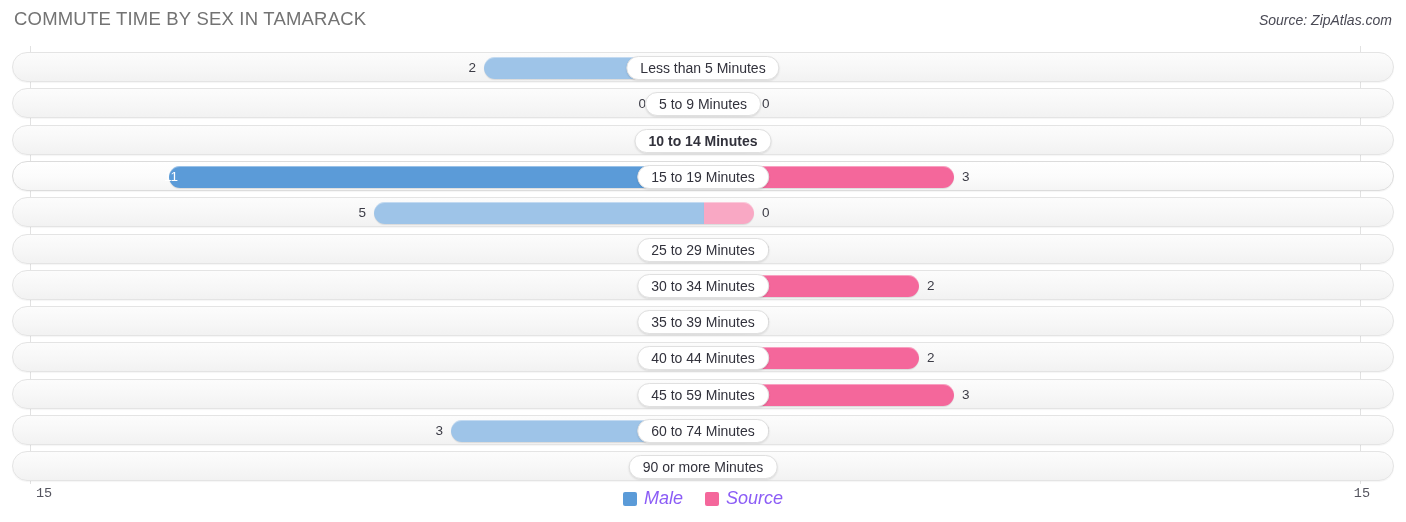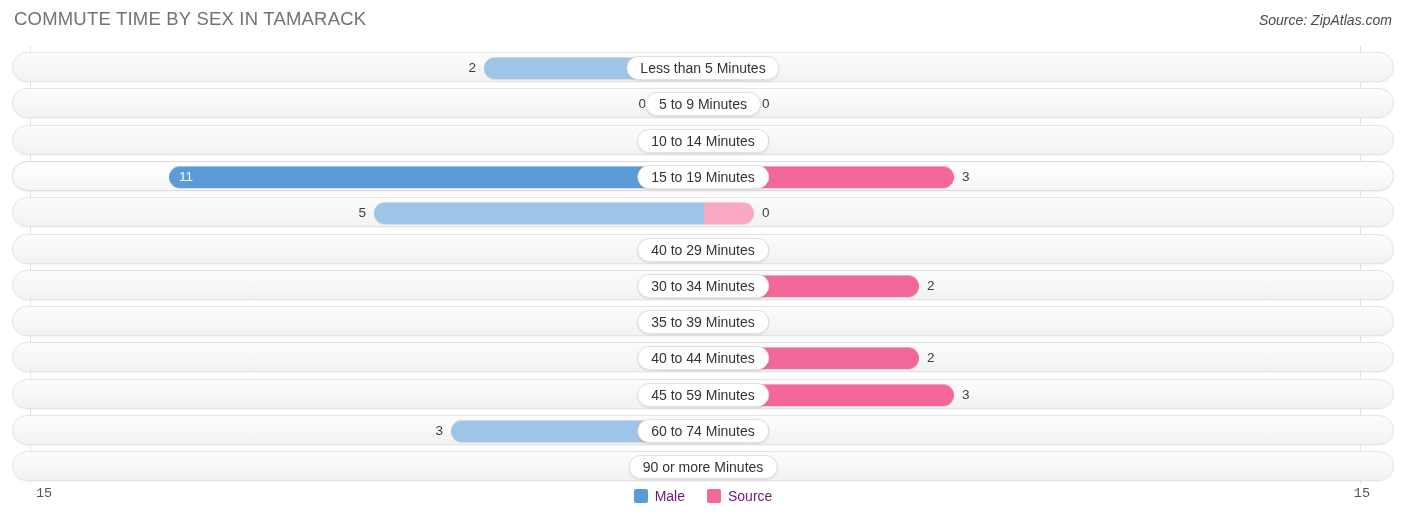--- a/index.html
+++ b/index.html
@@ -95,21 +95,21 @@
   }
   .axis-left  { left: 36px; }
   .axis-right { right: 36px; }
 
   .legend {
     position: absolute; left: 0; right: 0; top: 4px;
     display: flex; justify-content: center; align-items: center; gap: 22px;
   }
   .legend-item { display: flex; align-items: center; gap: 7px; }
   .legend-swatch { width: 14px; height: 14px; border-radius: 2px; display: inline-block; }
-  .legend-text { font-size: 14px; color: #701a75; }
+  .legend-text { font-size: 18px; color: #8b5cf6; font-style: italic; }
 </style>
 </head>
 <body>
 
 <div class="page">
 
   <div class="header">
     <div class="chart-title">COMMUTE TIME BY SEX IN TAMARACK</div>
     <div class="source-note">Source: ZipAtlas.com</div>
   </div>
@@ -124,46 +124,46 @@
         <div class="val val-female" style="left: 749px; width: 40px;">0</div>
         <div class="cat-pill">Less than 5 Minutes</div>
       </div>
       <div class="row" style="top: 42.3px;">
         <div class="bar bar-male" style="width: 50px; left: 641px;"></div>
         <div class="bar bar-female" style="width: 50px; left: 691px;"></div>
         <div class="val val-male" style="left: 593px; width: 40px;">0</div>
         <div class="val val-female" style="left: 749px; width: 40px;">0</div>
         <div class="cat-pill">5 to 9 Minutes</div>
       </div>
-      <div class="row" style="top: 78.6px;">
+      <div class="row" style="top: 78.6px; font-weight: bold;">
         <div class="bar bar-male" style="width: 50px; left: 641px;"></div>
         <div class="bar bar-female" style="width: 50px; left: 691px;"></div>
         <div class="val val-male" style="left: 593px; width: 40px;">0</div>
         <div class="val val-female" style="left: 749px; width: 40px;">0</div>
         <div class="cat-pill">10 to 14 Minutes</div>
       </div>
       <div class="row hl" style="top: 114.9px;">
         <div class="bar bar-male strong" style="width: 535px; left: 156px;"></div>
         <div class="bar bar-female strong" style="width: 250px; left: 691px;"></div>
-        <div class="val val-male inside" style="left: 166px; width: 40px; text-align: left;">11</div>
+        <div class="val val-male inside" style="left: 151px; width: 40px; text-align: left;">11</div>
         <div class="val val-female" style="left: 949px; width: 40px;">3</div>
         <div class="cat-pill">15 to 19 Minutes</div>
       </div>
       <div class="row" style="top: 151.2px;">
         <div class="bar bar-male" style="width: 330px; left: 361px;"></div>
         <div class="bar bar-female" style="width: 50px; left: 691px;"></div>
         <div class="val val-male" style="left: 313px; width: 40px;">5</div>
         <div class="val val-female" style="left: 749px; width: 40px;">0</div>
       </div>
       <div class="row" style="top: 187.5px;">
         <div class="bar bar-male" style="width: 50px; left: 641px;"></div>
         <div class="bar bar-female" style="width: 50px; left: 691px;"></div>
         <div class="val val-male" style="left: 593px; width: 40px;">0</div>
         <div class="val val-female" style="left: 749px; width: 40px;">0</div>
-        <div class="cat-pill">40 to 29 Minutes</div>
+        <div class="cat-pill">25 to 29 Minutes</div>
       </div>
       <div class="row" style="top: 223.8px;">
         <div class="bar bar-male" style="width: 50px; left: 641px;"></div>
         <div class="bar bar-female strong" style="width: 215px; left: 691px;"></div>
         <div class="val val-male" style="left: 593px; width: 40px;">0</div>
         <div class="val val-female" style="left: 914px; width: 40px;">2</div>
         <div class="cat-pill">30 to 34 Minutes</div>
       </div>
       <div class="row" style="top: 260.1px;">
         <div class="bar bar-male" style="width: 50px; left: 641px;"></div>

